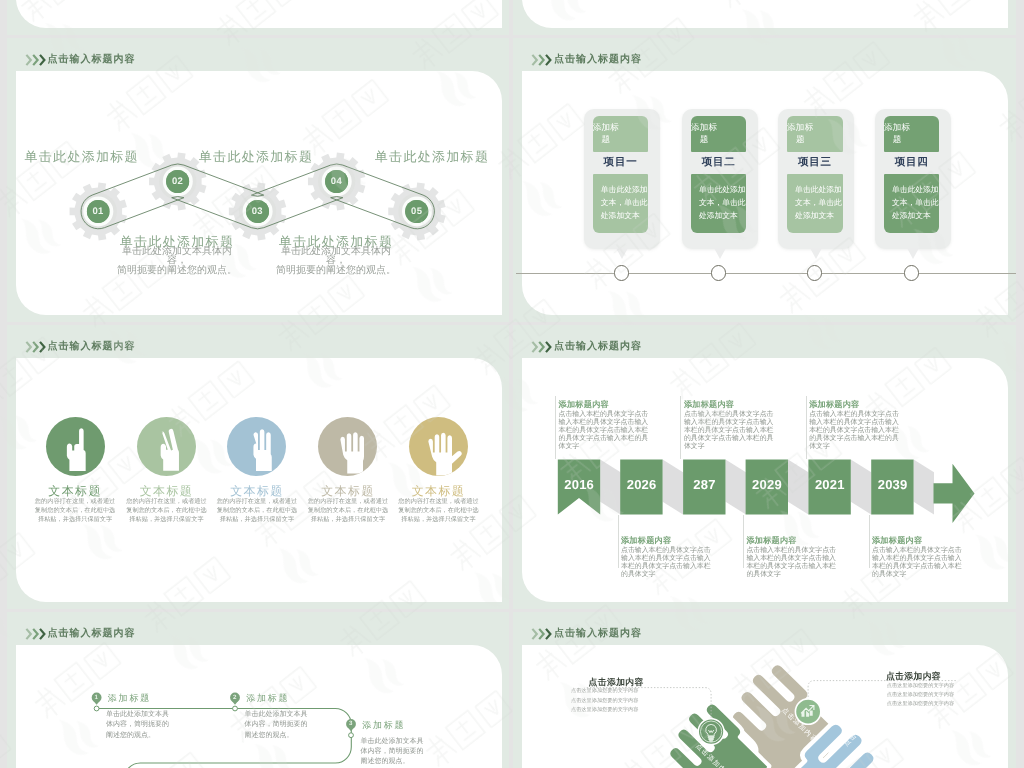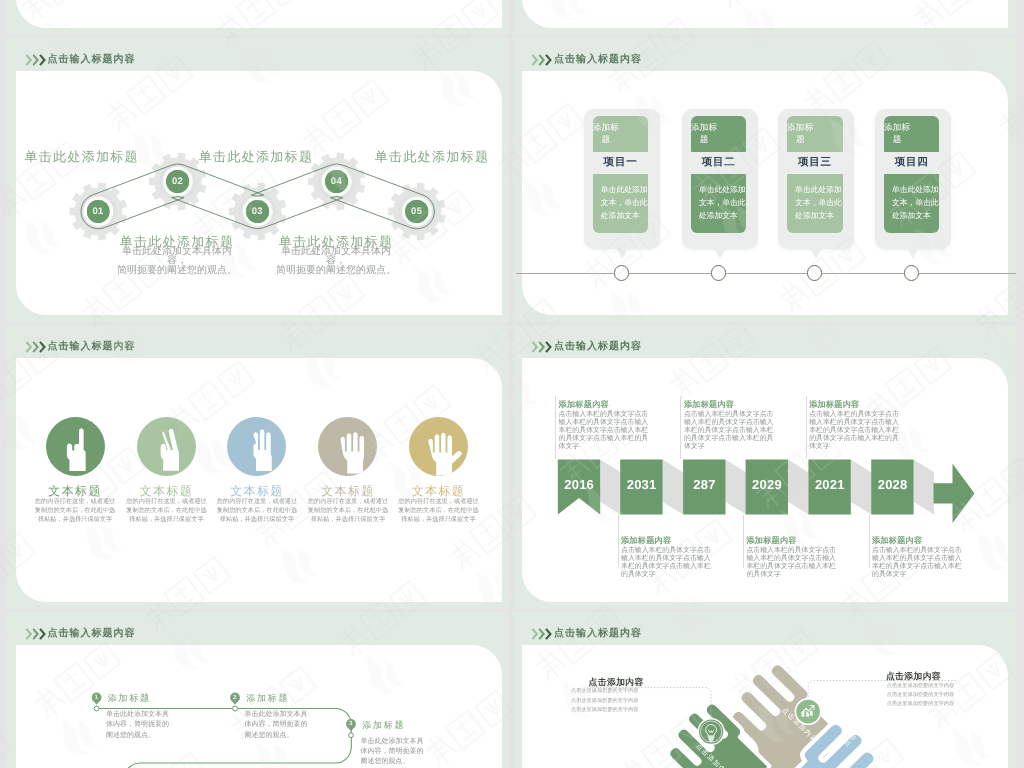--- a/index.html
+++ b/index.html
@@ -327,25 +327,25 @@
           <path d="M391.60,101.50 L412.00,114.30 L412.00,156.50 L391.60,143.70 Z" fill="#dededf"></path>
           <path d="M411.50,125.27 L430.50,125.27 L430.50,105.86 L452.50,135.40 L430.50,164.94 L430.50,145.53 L411.50,145.53 Z" fill="#6b9b6c"></path>
           <path d="M35.80,101.50 L78.20,101.50 L78.20,156.50 L57.00,140.00 L35.80,156.50 Z" fill="#6b9b6c"></path>
           <path d="M98.20,101.50 L140.60,101.50 L140.60,156.50 L98.20,156.50 Z" fill="#6b9b6c"></path>
           <path d="M161.10,101.50 L203.50,101.50 L203.50,156.50 L161.10,156.50 Z" fill="#6b9b6c"></path>
           <path d="M223.60,101.50 L266.00,101.50 L266.00,156.50 L223.60,156.50 Z" fill="#6b9b6c"></path>
           <path d="M286.40,101.50 L328.80,101.50 L328.80,156.50 L286.40,156.50 Z" fill="#6b9b6c"></path>
           <path d="M349.20,101.50 L391.60,101.50 L391.60,156.50 L349.20,156.50 Z" fill="#6b9b6c"></path>
         </svg>
         <div class="yr" style="left: 35.8px; top: 101.5px; width: 42.4px; height: 49px; background: none;">2016</div>
-        <div class="yr" style="left: 98.2px; top: 101.5px; width: 42.4px; height: 49px; background: none;">2031</div>
+        <div class="yr" style="left: 98.2px; top: 101.5px; width: 42.4px; height: 49px; background: none;">2026</div>
         <div class="yr" style="left: 161.1px; top: 101.5px; width: 42.4px; height: 49px; background: none;">287</div>
         <div class="yr" style="left: 223.6px; top: 101.5px; width: 42.4px; height: 49px; background: none;">2029</div>
         <div class="yr" style="left: 286.4px; top: 101.5px; width: 42.4px; height: 49px; background: none;">2021</div>
-        <div class="yr" style="left: 349.2px; top: 101.5px; width: 42.4px; height: 49px; background: none;">2028</div>
+        <div class="yr" style="left: 349.2px; top: 101.5px; width: 42.4px; height: 49px; background: none;">2039</div>
         <div class="tlv" style="left: 33px; top: 38.2px; height: 63.3px;"></div>
         <div class="tlh" style="left: 36.4px; top: 42.2px; width: 100px;">添加标题内容</div>
         <div class="tlb" style="left: 36.4px; top: 53.4px; width: 92px;">点击输入本栏的具体文字点击输入本栏的具体文字点击输入本栏的具体文字点击输入本栏的具体文字点击输入本栏的具体文字</div>
         <div class="tlv" style="left: 95.4px; top: 156.5px; height: 53.5px;"></div>
         <div class="tlh" style="left: 98.8px; top: 178px; width: 100px;">添加标题内容</div>
         <div class="tlb" style="left: 98.8px; top: 189.2px; width: 92px;">点击输入本栏的具体文字点击输入本栏的具体文字点击输入本栏的具体文字点击输入本栏的具体文字</div>
         <div class="tlv" style="left: 158.3px; top: 38.2px; height: 63.3px;"></div>
         <div class="tlh" style="left: 161.7px; top: 42.2px; width: 100px;">添加标题内容</div>
         <div class="tlb" style="left: 161.7px; top: 53.4px; width: 92px;">点击输入本栏的具体文字点击输入本栏的具体文字点击输入本栏的具体文字点击输入本栏的具体文字点击输入本栏的具体文字</div>
         <div class="tlv" style="left: 220.8px; top: 156.5px; height: 53.5px;"></div>

